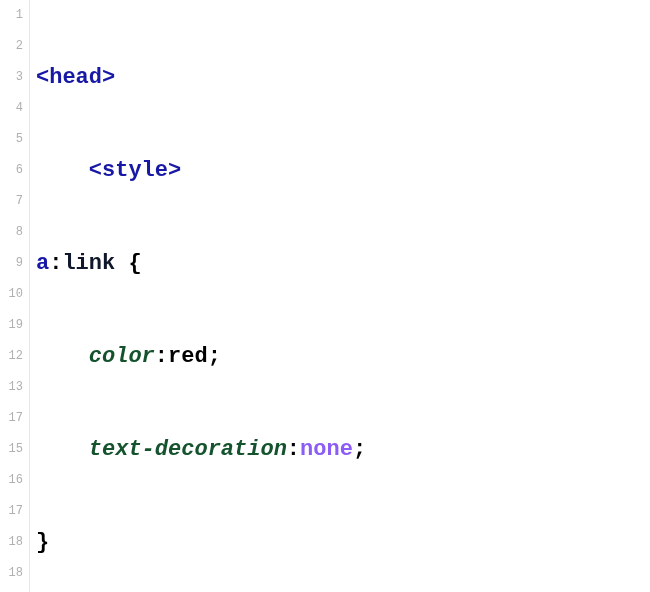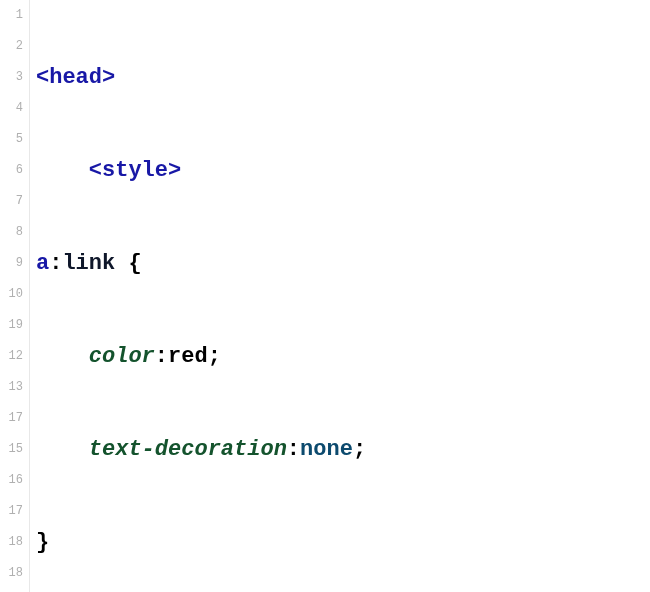--- a/index.html
+++ b/index.html
@@ -39,21 +39,21 @@
 .code-line {
   height: 31px;
 }
 .tag-bracket { color: #1818a6; }
 .tag-name { color: #1818a6; }
 .selector-el { color: #1818a6; }
 .selector-pseudo { color: #0f172a; }
 .brace { color: #000000; }
 .prop { color: #14532d; font-style: italic; }
 .val-red { color: #000000; }
-.val-kw { color: #0c4a6e; }
+.val-kw { color: #8b5cf6; }
 .punct { color: #000000; }
 </style>
 </head>
 <body>
 
 <div class="gutter">
   <div>1</div>
   <div>2</div>
   <div>3</div>
   <div>4</div>

